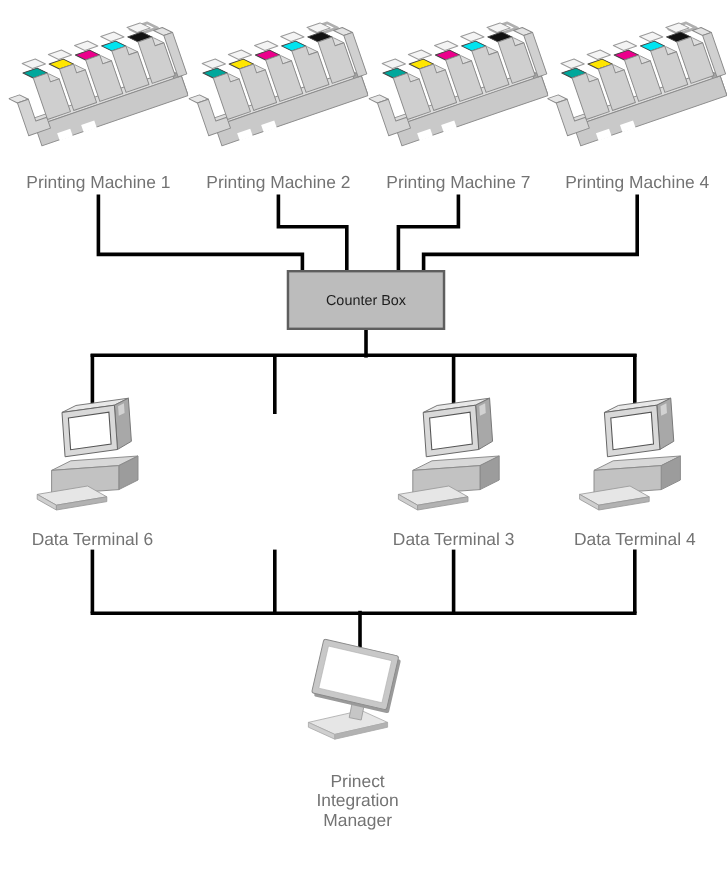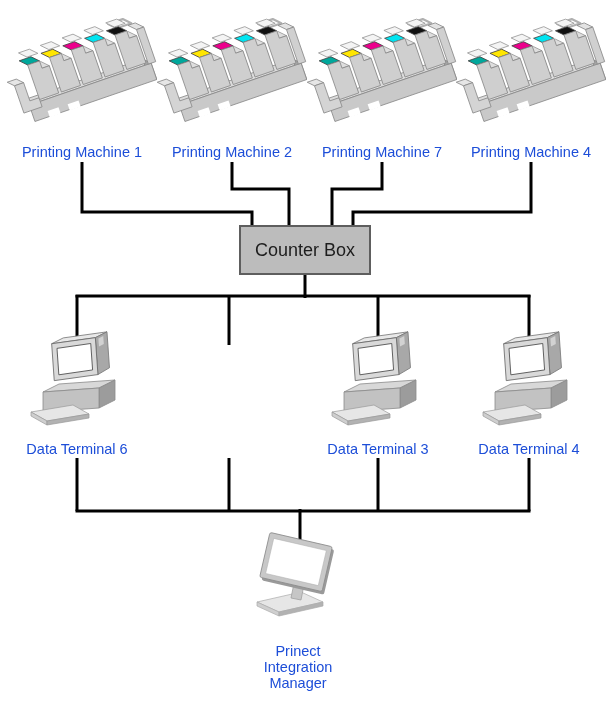--- a/index.html
+++ b/index.html
@@ -1,29 +1,29 @@
 <!DOCTYPE html>
 <html><head>
 <meta charset="utf-8">
 <style>
   html,body{margin:0;padding:0;background:#fff;}
   .stage{position:relative;width:606px;height:725px;background:#fff;overflow:hidden;
          font-family:"Liberation Sans",sans-serif;color:#1c1c1c;}
   svg.wires{position:absolute;left:0;top:0;}
   svg.defsbox{position:absolute;width:0;height:0;}
   .node{position:absolute;text-align:center;}
-  .node .lbl{font-size:14.5px;line-height:16px;color:#1d4ed8;margin-top:3px;white-space:nowrap;}
+  .node .lbl{font-size:14.5px;line-height:16px;color:#737373;margin-top:3px;white-space:nowrap;}
   .node.machine{width:150px;}
   .node.terminal{width:104px;}
   .node.manager{width:100px;}
   .node.manager .lbl{white-space:normal;margin-top:13px;}
   .counterbox{position:absolute;left:239px;top:225px;width:132px;height:50px;
               box-sizing:border-box;border:2px solid #5e5e5e;background:#bcbcbc;
               display:flex;align-items:center;justify-content:center;
-              font-size:18px;color:#1d1d1d;text-align:right;}
+              font-size:12px;color:#1d1d1d;text-align:right;}
 </style>
 </head>
 <body>
 
 <div class="stage">
 
   <svg class="wires" width="606" height="725" viewBox="0 0 606 725">
     <g fill="none" stroke-width="3" stroke="#000000">
       <path d="M82,162 V212 H252 V227"></path>
       <path d="M232,162 V189 H289 V227"></path>

